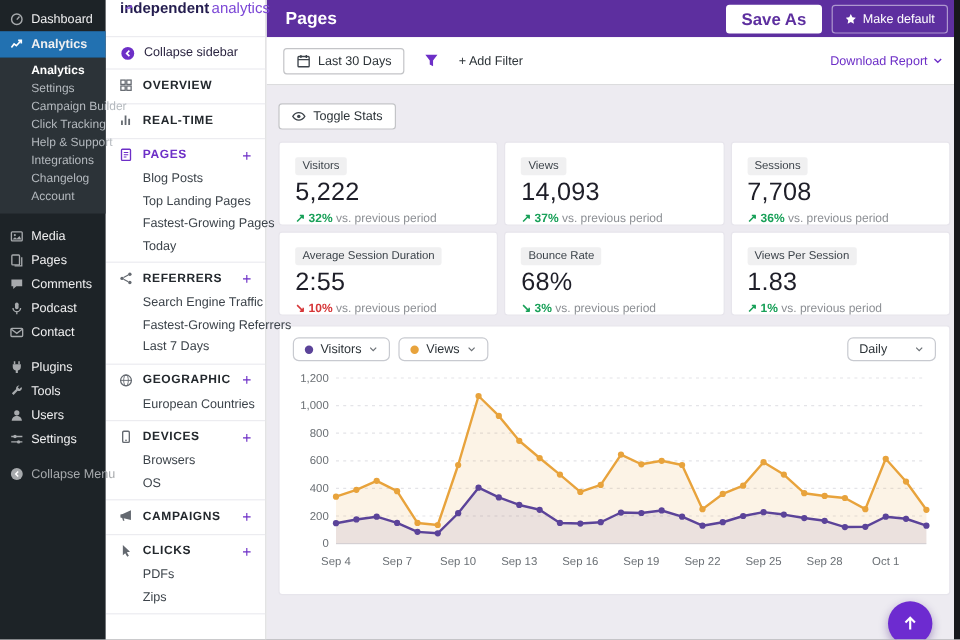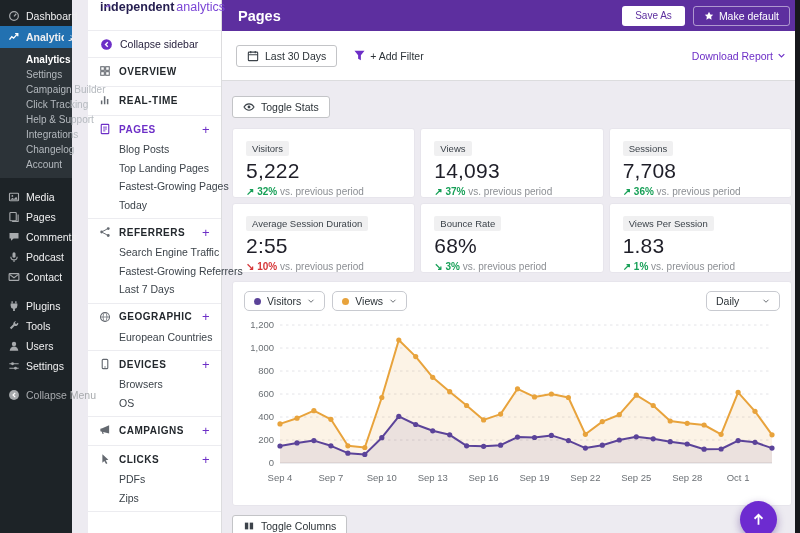--- a/index.html
+++ b/index.html
@@ -9,21 +9,21 @@
     --text:#1d2327; --muted:#8c8f94; --border:#dcdcde;
     --bg:#edebf1;
   }
   *{box-sizing:border-box;margin:0;padding:0}
   body{font-family:"Liberation Sans",sans-serif;background:#000;}
   #app{position:relative;width:800px;height:533px;overflow:hidden;background:var(--bg)}
   .icon{display:inline-flex;width:13px;height:13px;flex:0 0 13px;align-items:center}
   .icon svg{width:100%;height:100%;display:block}
 
   
-  #wp-sidebar{position:absolute;left:0;top:0;width:72px;height:533px;background:var(--wp-bg);color:#f0f0f1;padding-top:6px;z-index:5;overflow:visible}
+  #wp-sidebar{position:absolute;left:0;top:0;width:88px;height:533px;background:var(--wp-bg);color:#f0f0f1;padding-top:6px;z-index:5;overflow:visible}
   .wp-item{position:relative;display:flex;align-items:center;gap:6px;height:20px;padding:0 8px;font-size:10.5px;cursor:pointer;color:#f0f0f1;white-space:nowrap}
   .wp-item .icon{color:#a7aaad;width:12px;height:12px;flex:0 0 12px}
   .wp-item.active{background:var(--wp-blue);height:22px;font-weight:700}
   .wp-item.active .icon{color:#fff}
   .wp-item.active::after{content:'';position:absolute;right:-8px;top:50%;transform:translateY(-50%);border:8px solid transparent;border-left-color:var(--wp-blue);z-index:6}
   .wp-item.muted{color:#a7aaad}
   .wp-sub{background:var(--wp-sub);padding:4px 0 6px 0}
   .wp-sub-item{height:15px;line-height:15px;padding-left:26px;font-size:10px;color:#b4b9be;cursor:pointer;white-space:nowrap}
   .wp-sub-item.current{color:#fff;font-weight:700}
   .wp-gap{height:9px}
@@ -41,28 +41,28 @@
   .ia-head .icon{color:#646970;width:12px;height:12px;flex:0 0 12px}
   .ia-head.active,.ia-head.active .icon{color:var(--accent)}
   .ia-head .plus{margin-left:auto;color:var(--accent);font-size:13px;font-weight:400;line-height:1;cursor:pointer}
   .ia-child{padding-left:31px;height:18.5px;line-height:18.5px;font-size:10.5px;color:#3c434a;cursor:pointer;white-space:nowrap}
 
   
   #main{position:absolute;left:222px;top:0;width:578px;height:533px;background:var(--bg);overflow:hidden}
   #page-header{height:31px;background:var(--header);display:flex;align-items:center;padding:0 10px 0 16px}
   #page-title{color:#fff;font-size:14.5px;font-weight:700}
   .hdr-actions{margin-left:auto;display:flex;gap:8px}
-  .btn-saveas{background:#fff;color:var(--header);border:none;border-radius:3px;font-size:10px;font-weight:400;padding:4px 13px;cursor:pointer;font-family:inherit}
+  .btn-saveas{background:#fff;color:var(--header);border:none;border-radius:3px;font-size:14px;font-weight:700;padding:4px 13px;cursor:pointer;font-family:inherit}
   .btn-makedef{background:transparent;color:#fff;border:1px solid rgba(255,255,255,.5);border-radius:3px;font-size:10.5px;padding:3px 10px;cursor:pointer;display:flex;align-items:center;gap:5px;font-family:inherit}
   .btn-makedef .icon{width:10px;height:10px;flex:0 0 10px;color:#fff}
 
-  #toolbar{height:50px;background:#fff;border-bottom:1px solid var(--border);display:flex;align-items:center;padding:0 14px;gap:16px}
+  #toolbar{height:40px;background:#fff;border-bottom:1px solid var(--border);display:flex;align-items:center;padding:0 14px;gap:16px}
   .btn-light{background:#fff;border:1px solid #c3c4c7;border-radius:3px;font-size:10.5px;color:#2c3338;padding:4px 10px;display:inline-flex;align-items:center;gap:6px;cursor:pointer;font-family:inherit}
   .btn-light .icon{width:12px;height:12px;flex:0 0 12px;color:#3c434a}
-  #add-filter{display:flex;align-items:center;gap:4px;font-size:10.5px;color:#2c3338;cursor:pointer}
+  #add-filter{display:flex;align-items:center;gap:16px;font-size:10.5px;color:#2c3338;cursor:pointer}
   #add-filter .icon{color:var(--accent)}
   #download-report{margin-left:auto;display:flex;align-items:center;gap:4px;font-size:10.5px;color:var(--accent);cursor:pointer;font-weight:400}
   #download-report .icon{width:9px;height:9px;flex:0 0 9px}
 
   #content{padding:15px 8px 0 10px}
   #toggle-stats{margin-bottom:10px}
 
   #stats-grid{display:grid;grid-template-columns:1fr 1fr 1fr;gap:5px}
   .stat-card{background:#fff;border:1px solid #e7e5ec;border-radius:3px;padding:9px 13px 8px;height:70px}
   .stat-label{display:inline-block;background:#f0f0f1;border-radius:2px;padding:2px 6px;font-size:9.5px;color:#3c434a}
@@ -573,29 +573,20 @@
             <circle cx="426.2" cy="126.7" r="2.6" fill="#5b4399"></circle>
             <circle cx="443.2" cy="129.0" r="2.6" fill="#5b4399"></circle>
             <circle cx="460.1" cy="134.2" r="2.6" fill="#5b4399"></circle>
             <circle cx="477.1" cy="134.0" r="2.6" fill="#5b4399"></circle>
             <circle cx="494.1" cy="125.6" r="2.6" fill="#5b4399"></circle>
             <circle cx="511.0" cy="127.3" r="2.6" fill="#5b4399"></circle>
             <circle cx="528.0" cy="133.1" r="2.6" fill="#5b4399"></circle>
           </svg>
       </section>
 
-      <button class="btn-light" id="toggle-columns">
-        <span class="icon">
-            <svg viewBox="0 0 16 16">
-              <rect x="2.5" y="3.5" width="4.5" height="9" fill="currentColor"></rect>
-              <rect x="9" y="3.5" width="4.5" height="9" fill="currentColor"></rect>
-            </svg>
-          </span>
-        <span>Toggle Columns</span>
-      </button>
     </div>
 
     <button id="fab">
       <span class="icon">
           <svg viewBox="0 0 16 16">
             <path d="M8 13.5V3.5M3.8 7.2L8 3l4.2 4.2" fill="none" stroke="currentColor" stroke-width="1.9"></path>
           </svg>
         </span>
     </button>
   </main>

